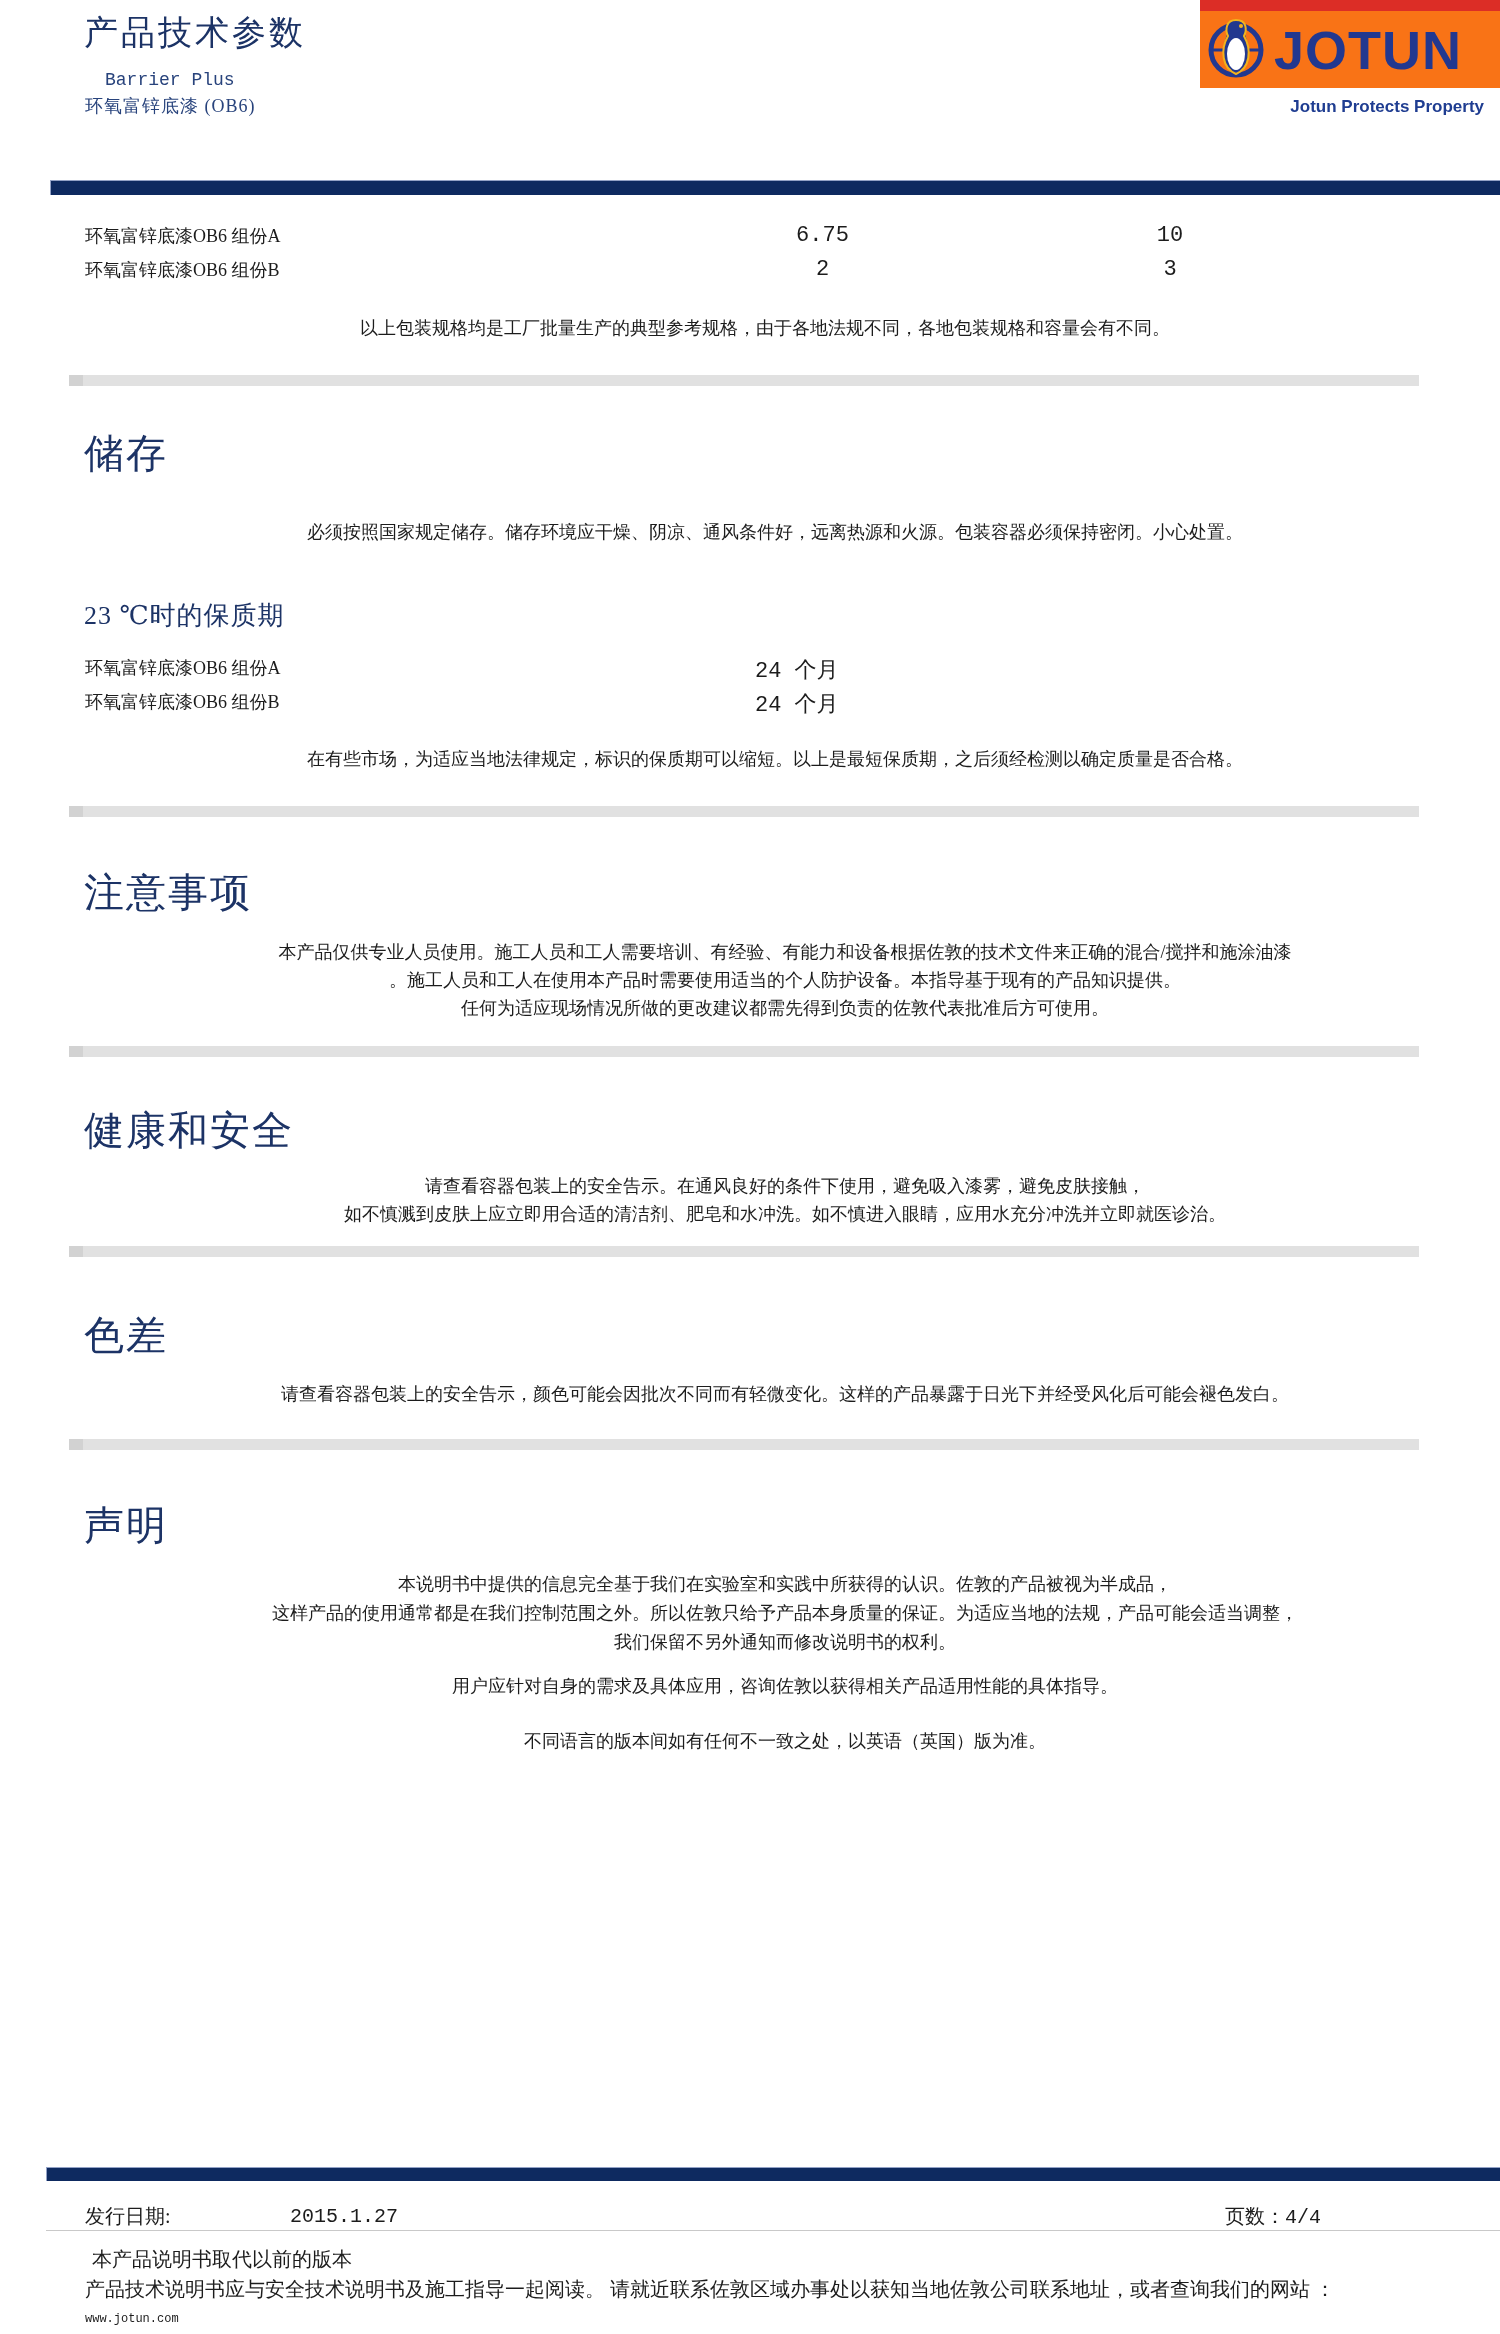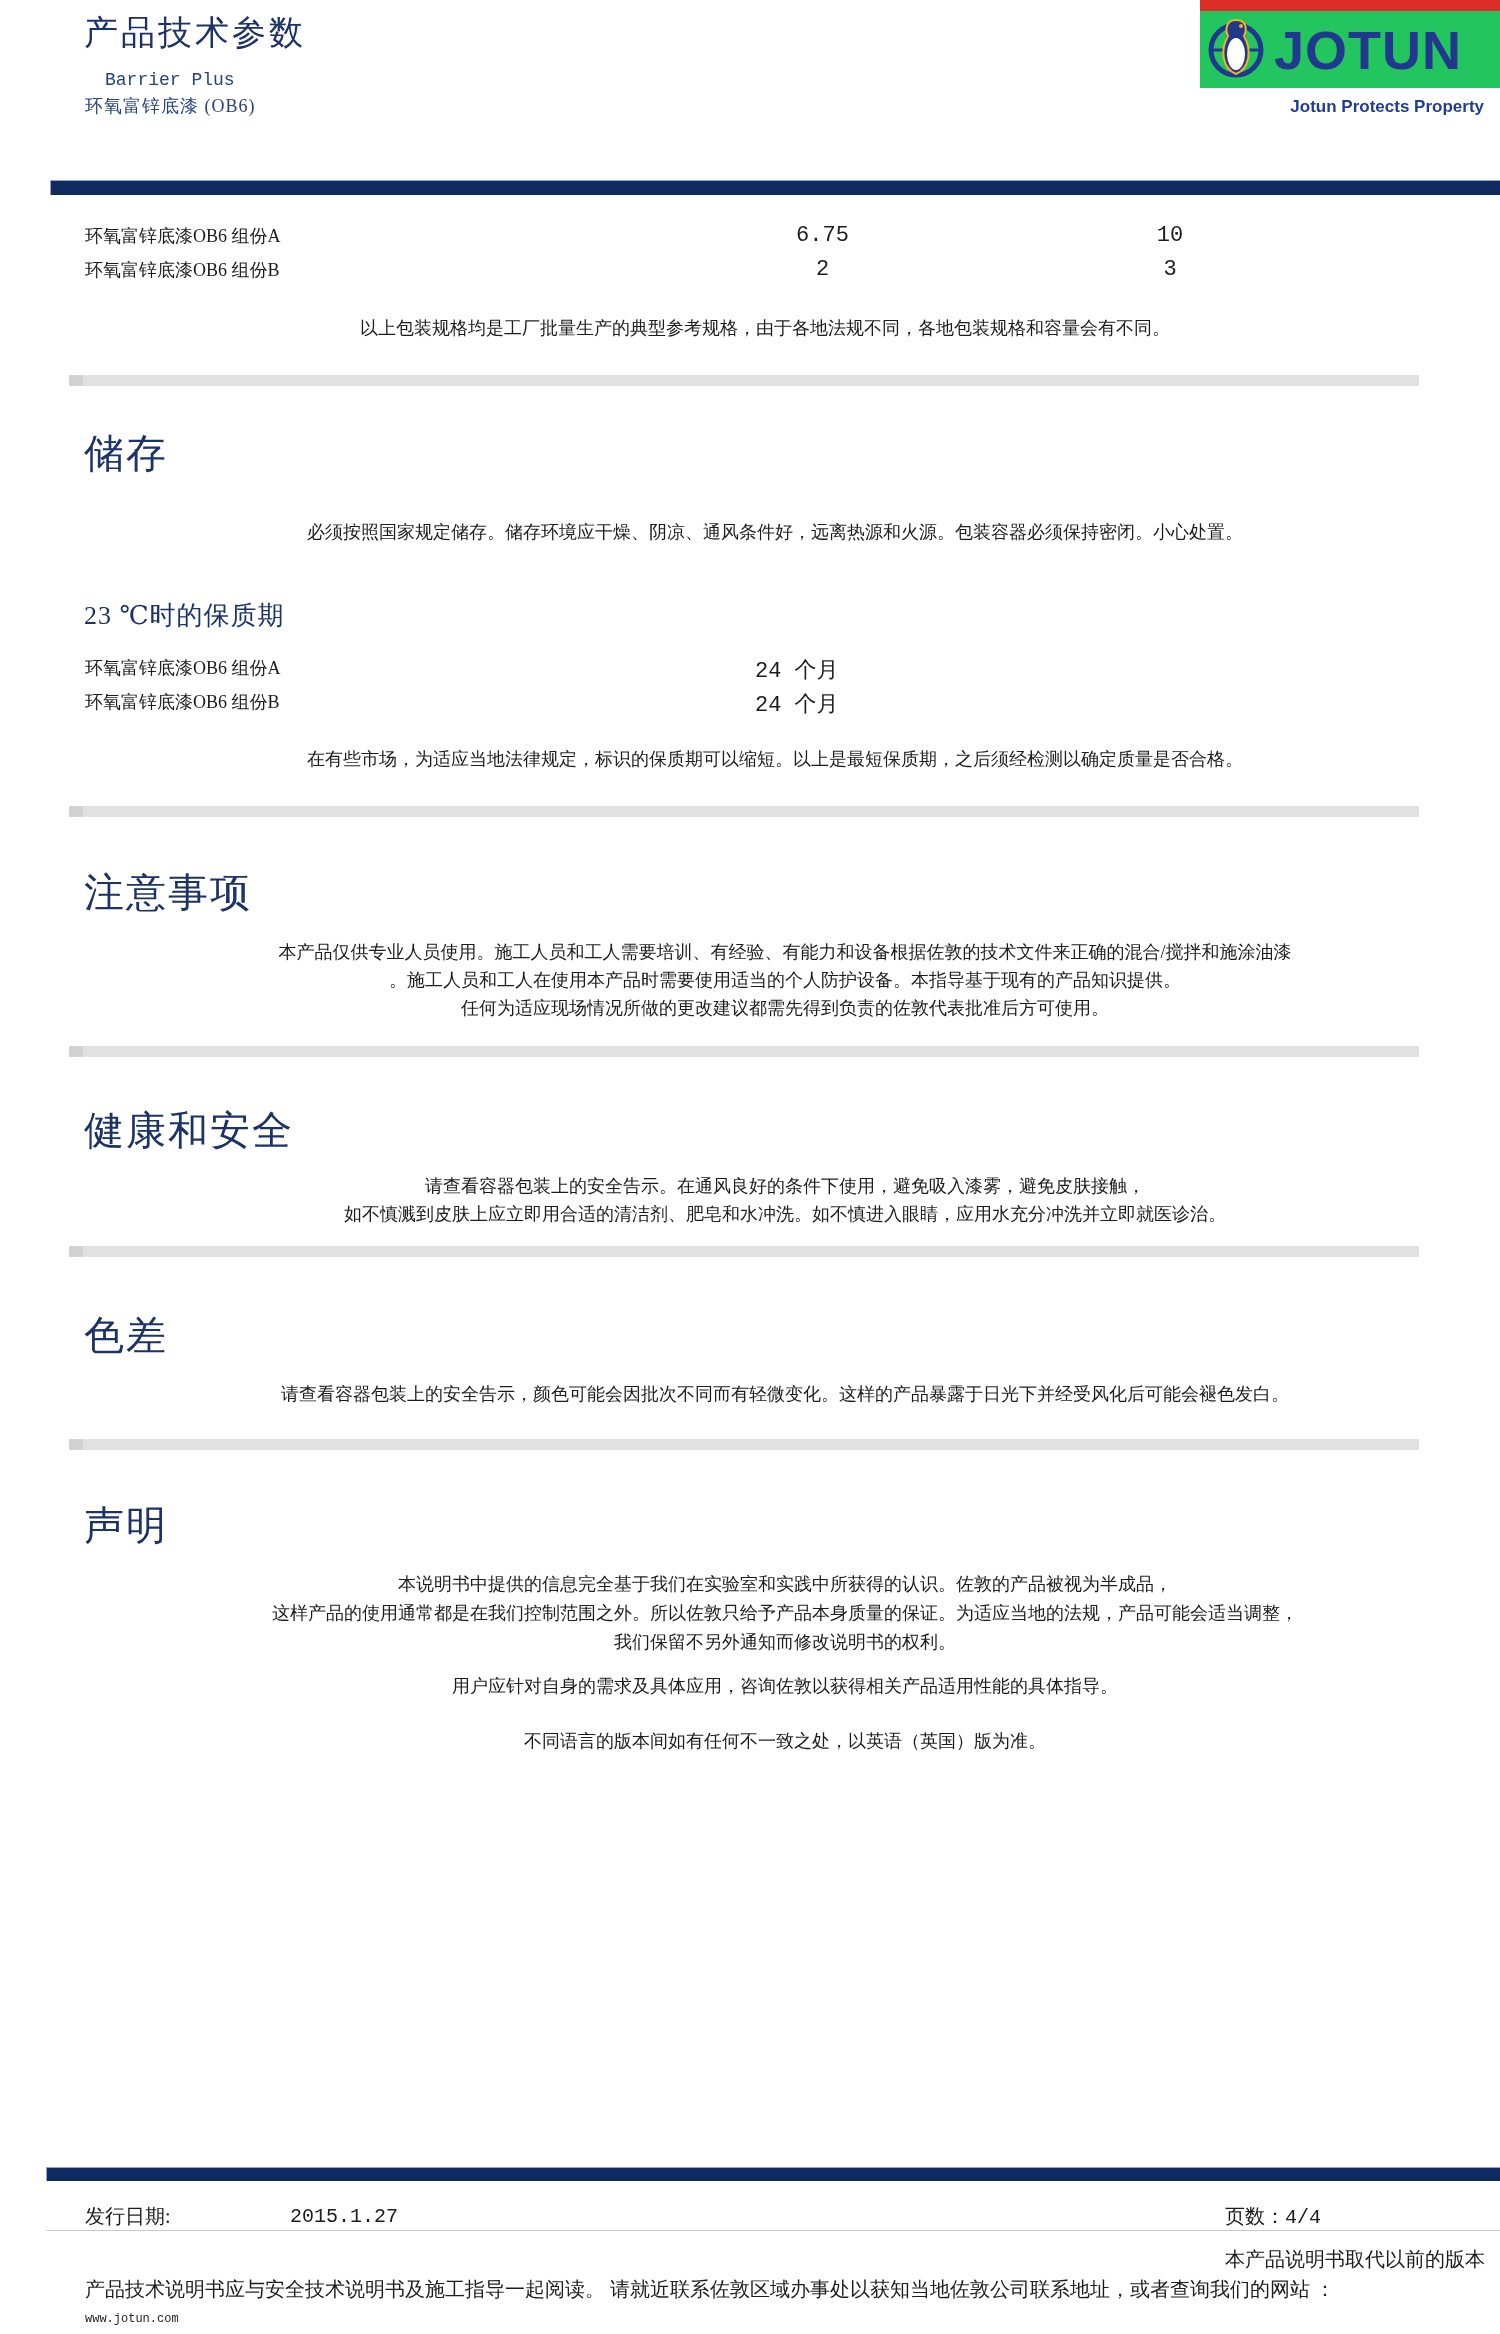--- a/index.html
+++ b/index.html
@@ -8,21 +8,21 @@
     font-family:"Liberation Serif","DejaVu Serif",serif;color:#1c1c1c;
   }
   .abs{position:absolute;}
   
   .doc-title{left:84px;top:10px;font-size:34px;letter-spacing:3px;color:#1c3366;font-weight:400;}
   .sub-en{left:85px;top:70px;font-size:18px;color:#28437c;font-family:"Liberation Mono","DejaVu Sans Mono",monospace;margin-left:20px;}
   .sub-zh{left:85px;top:94px;font-size:18px;color:#28437c;letter-spacing:1px;}
   
   .logo{left:1200px;top:0;width:300px;}
   .logo-red{height:11px;background:#dc2d26;}
-  .logo-yellow{height:77px;background:#22c55e;display:flex;align-items:center;padding:0 6px 0 6px;box-sizing:border-box;}
+  .logo-yellow{height:77px;background:#f97316;display:flex;align-items:center;padding:0 6px 0 6px;box-sizing:border-box;}
   .logo-word{font-family:"Liberation Sans","DejaVu Sans",sans-serif;font-weight:bold;font-size:54px;color:#22388f;letter-spacing:1px;line-height:1;margin-left:4px;}
   .logo-tag{margin-top:9px;text-align:right;padding-right:16px;font-family:"Liberation Sans","DejaVu Sans",sans-serif;font-weight:bold;font-size:17px;color:#1f3d91;}
   
   .navy-rule{background:#0e2a60;border-top:1px solid #93a2c6;border-left:1px solid #93a2c6;box-sizing:border-box;}
   .rule-top{left:50px;top:180px;width:1450px;height:15px;}
   .rule-bottom{left:46px;top:2167px;width:1454px;height:14px;}
   .divider{left:69px;width:1350px;height:11px;background:linear-gradient(to right,#d2d2d2 0,#d2d2d2 14px,#e1e1e1 14px);}
   .hairline{left:46px;top:2230px;width:1454px;height:1px;background:#c9c9c9;}
   
   .body-text{font-size:18px;line-height:28px;white-space:pre-line;text-align:center;}
@@ -115,17 +115,17 @@
   <div class="abs body-text" style="left:85px;top:1727px;width:1400px;">不同语言的版本间如有任何不一致之处，以英语（英国）版为准。</div>
 
   <div class="abs navy-rule rule-bottom"></div>
 
   <div class="abs footer-text" style="left:85px;top:2203px;">发行日期:</div>
   <div class="abs footer-text mono" style="left:290px;top:2204px;font-size:20px;">2015.1.27</div>
   <div class="abs footer-text" style="left:1225px;top:2203px;"><span>页数：</span><span class="mono" style="font-size:20px;">4/4</span></div>
 
   <div class="abs hairline"></div>
 
-  <div class="abs footer-text" style="left:85px;top:2246px;width:1400px;text-align:right;">本产品说明书取代以前的版本</div>
+  <div class="abs footer-text" style="left:92px;top:2246px;width:1400px;">本产品说明书取代以前的版本</div>
   <div class="abs footer-text" style="left:85px;top:2276px;width:1400px;">产品技术说明书应与安全技术说明书及施工指导一起阅读。 请就近联系佐敦区域办事处以获知当地佐敦公司联系地址，或者查询我们的网站 ：</div>
   <div class="abs footer-text mono" style="left:85px;top:2306px;font-size:12px;">www.jotun.com</div>
 
 </div>
 
 </body></html>

